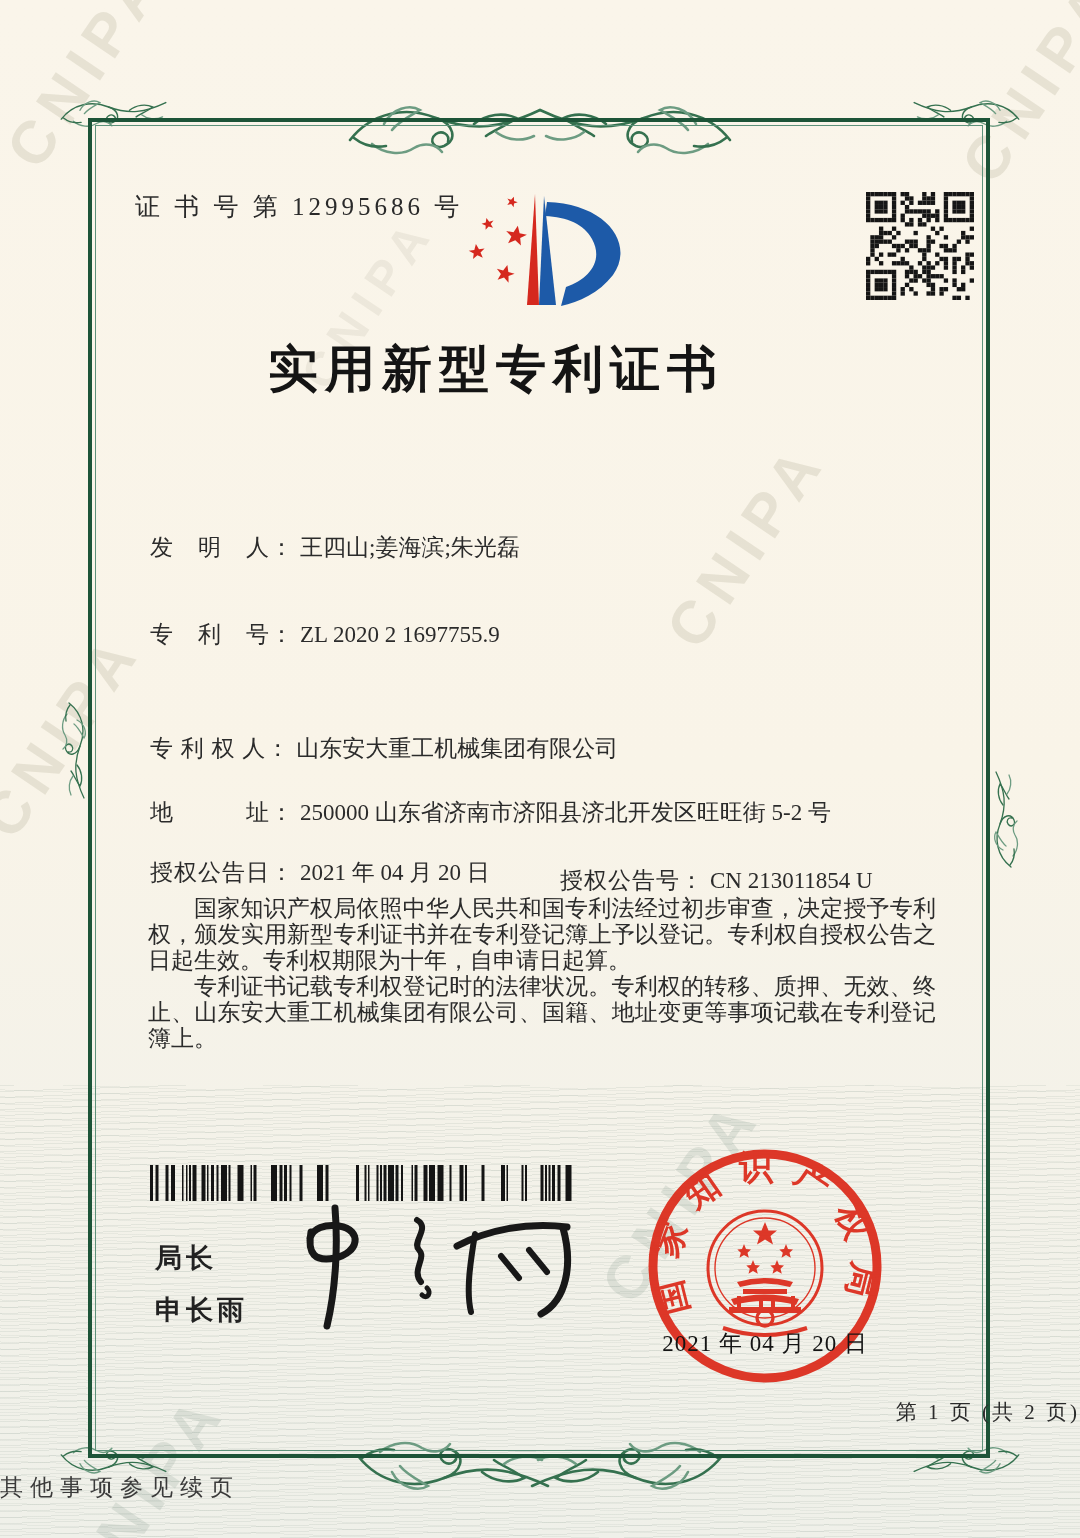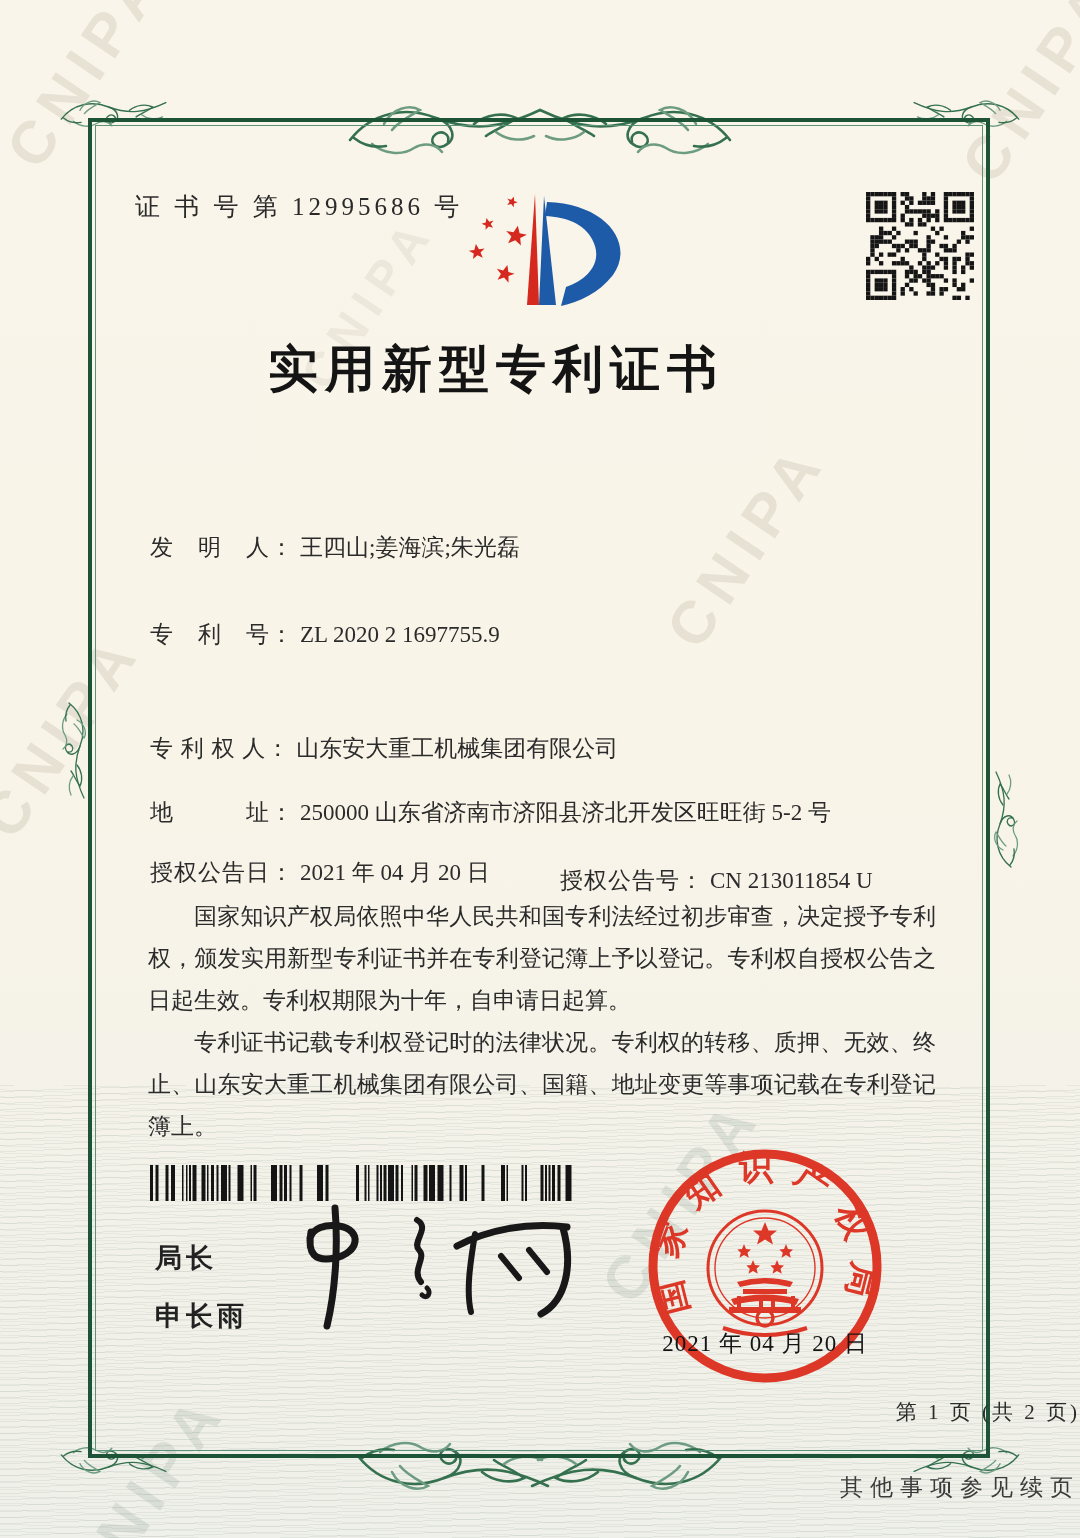--- a/index.html
+++ b/index.html
@@ -56,43 +56,43 @@
   }
   .field-row{
     position:absolute;left:150px;width:800px;
     font-size:23px;color:#2b2b2b;white-space:nowrap;
   }
   .flabel{letter-spacing:1px;}
   .fvalue{margin-left:6px;}
   .grant-col2{position:absolute;left:410px;top:8px;}
   .paras{
     position:absolute;left:148px;top:896px;width:788px;
-    font-size:23px;line-height:42px;color:#2b2b2b;text-align:justify;
+    font-size:23px;line-height:26px;color:#2b2b2b;text-align:justify;
   }
   .paras p{margin:0;text-indent:2em;}
   .barcode{position:absolute;left:150px;top:1165px;}
   .signer{
     position:absolute;left:155px;top:1240px;z-index:6;
     font-family:"Liberation Sans","DejaVu Sans",sans-serif;
     font-size:27px;font-weight:700;color:#222;letter-spacing:4px;
   }
-  .signer .name{margin-top:22px;}
+  .signer .name{margin-top:16px;}
   .signature{position:absolute;left:275px;top:1192px;z-index:6;}
   .seal{position:absolute;left:645px;top:1146px;width:240px;height:240px;z-index:6;}
   .seal svg{opacity:.93;}
   .seal-date{
     position:absolute;left:-12px;top:182px;width:264px;text-align:center;
     font-size:23px;letter-spacing:1px;color:#141414;white-space:nowrap;z-index:7;
   }
   .page-num{
     position:absolute;left:0;top:1398px;width:1080px;text-align:right;
     font-size:21px;letter-spacing:3px;color:#2b2b2b;
   }
   .foot-note{
-    position:absolute;left:0;top:1472px;width:1080px;text-align:right;
+    position:absolute;left:0;top:1472px;width:1080px;text-align:left;
     font-size:23px;letter-spacing:7px;color:#3a3a3a;
   }
 </style>
 </head>
 <body>
 
 <div class="page">
 
   <span class="wm" style="left:-30px;top:30px;">CNIPA</span>
   <span class="wm" style="left:925px;top:45px;">CNIPA</span>

